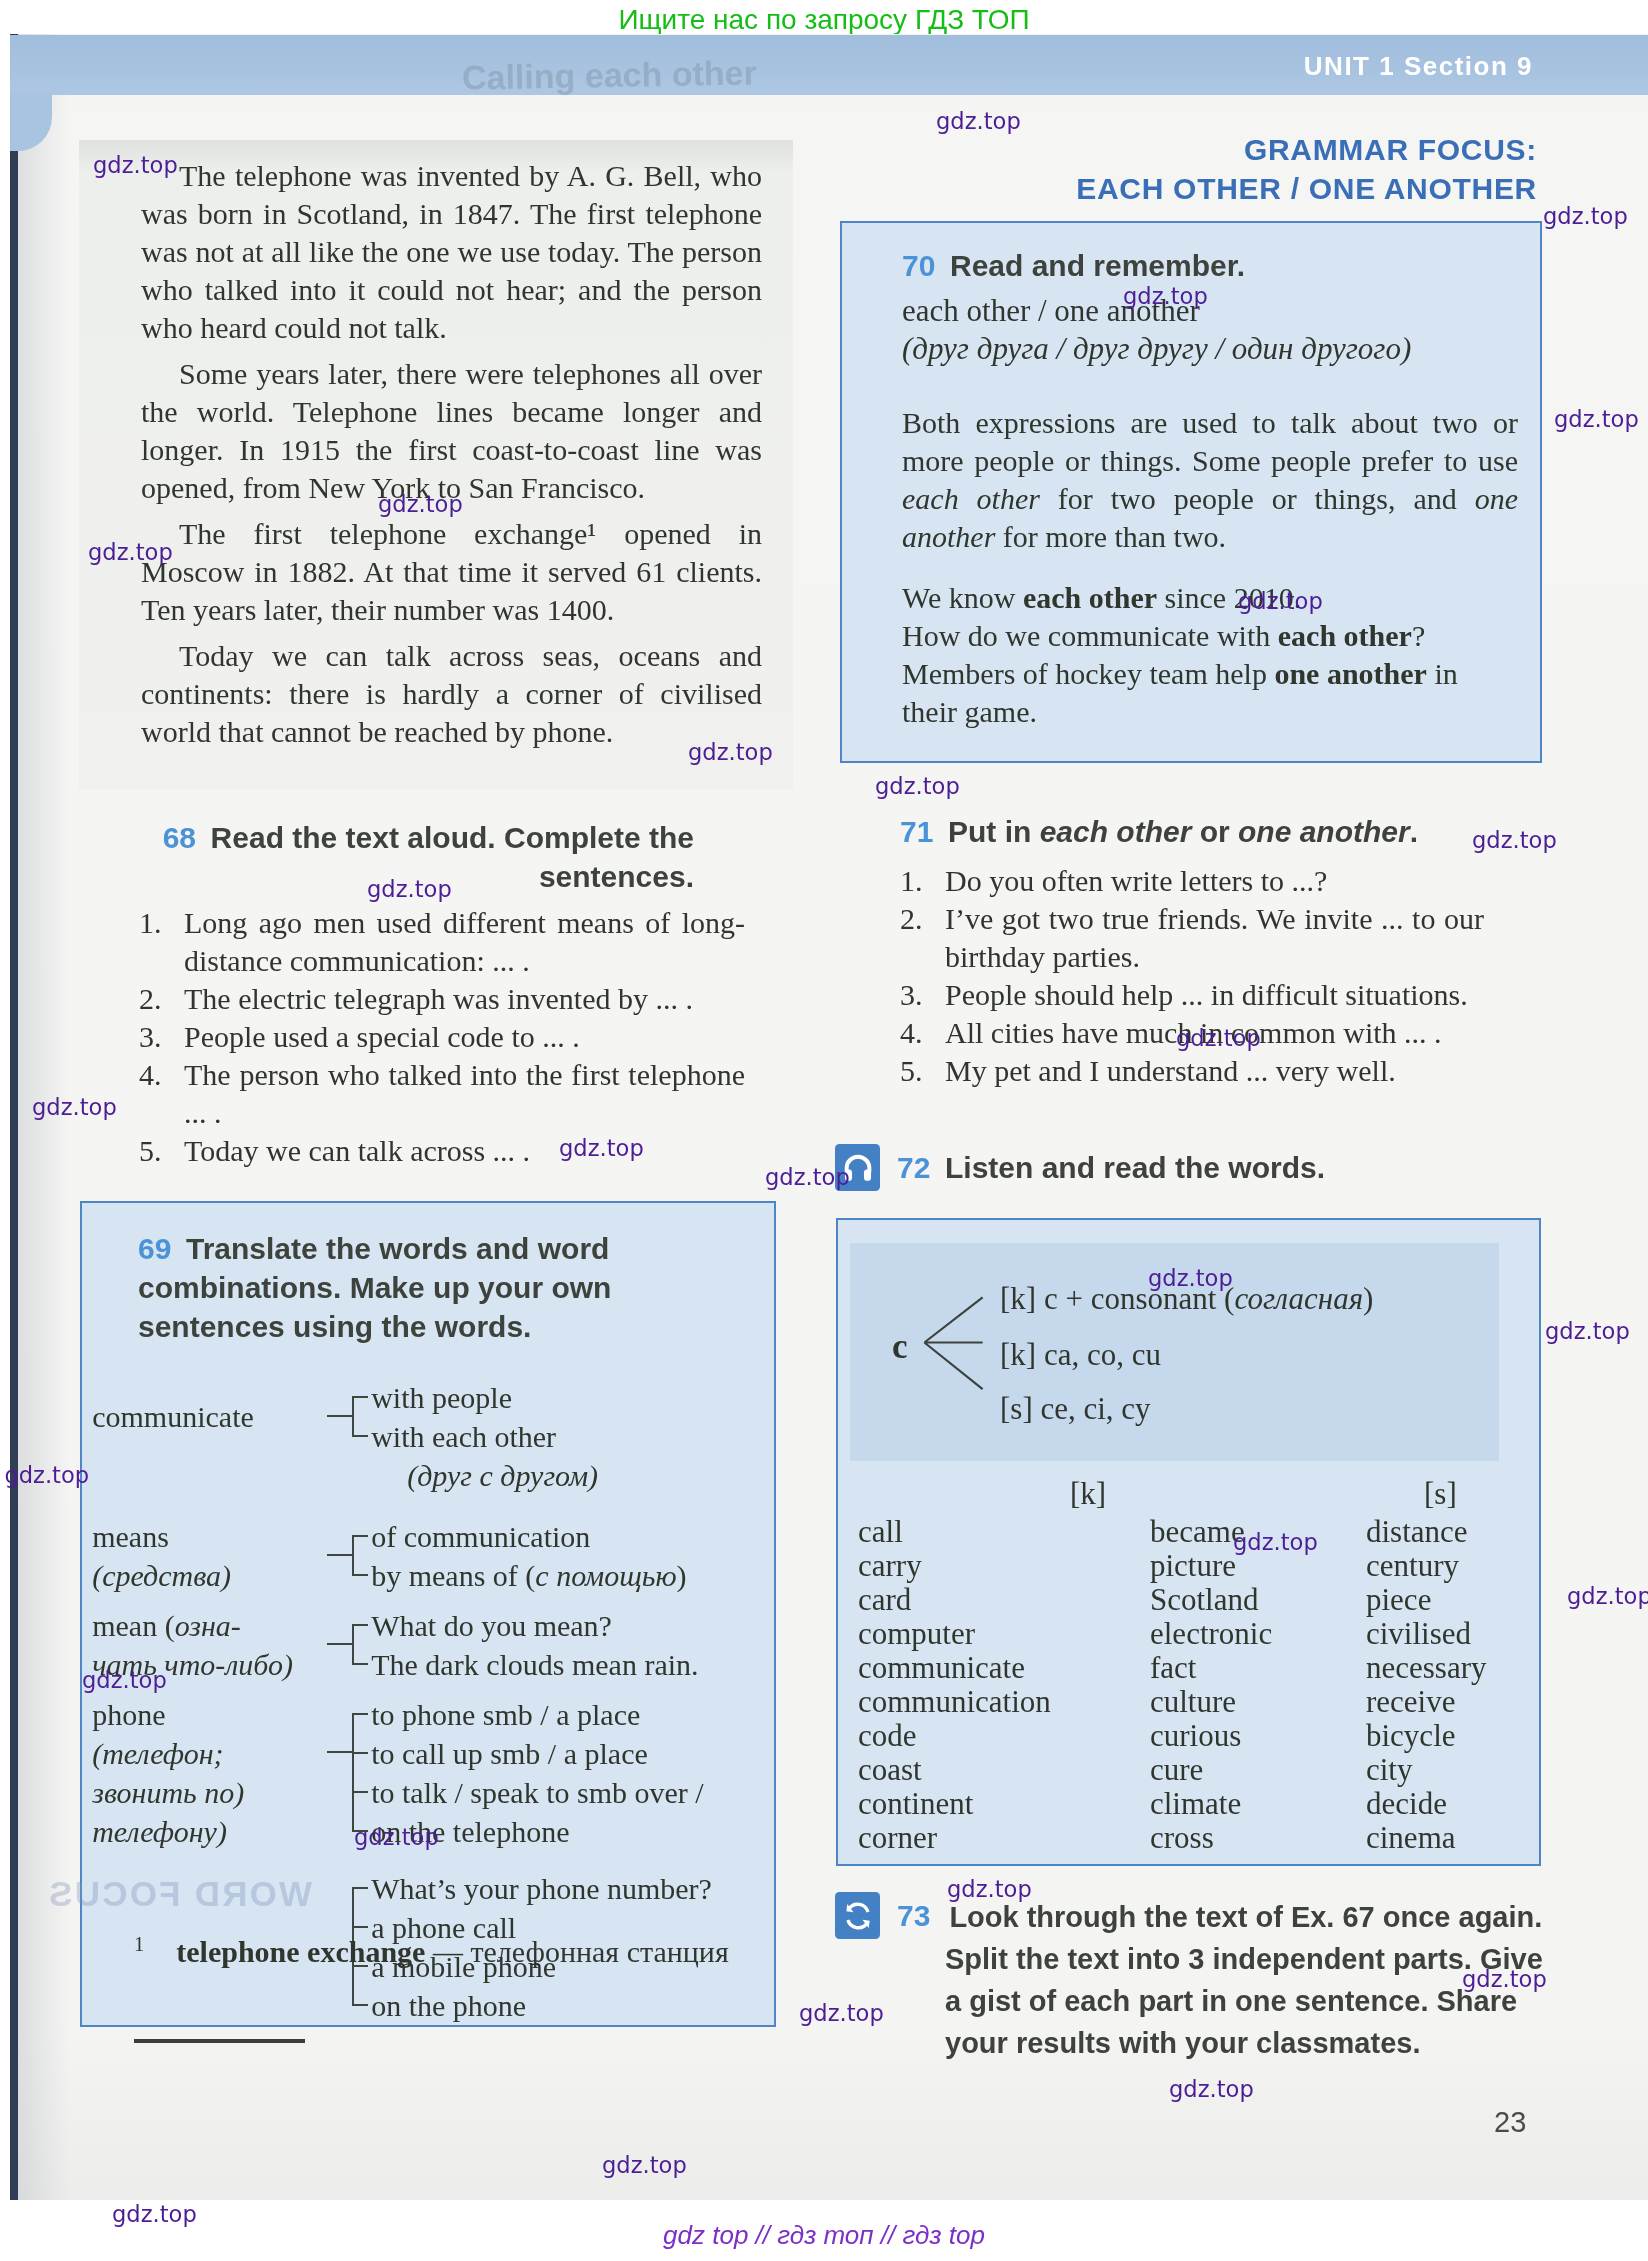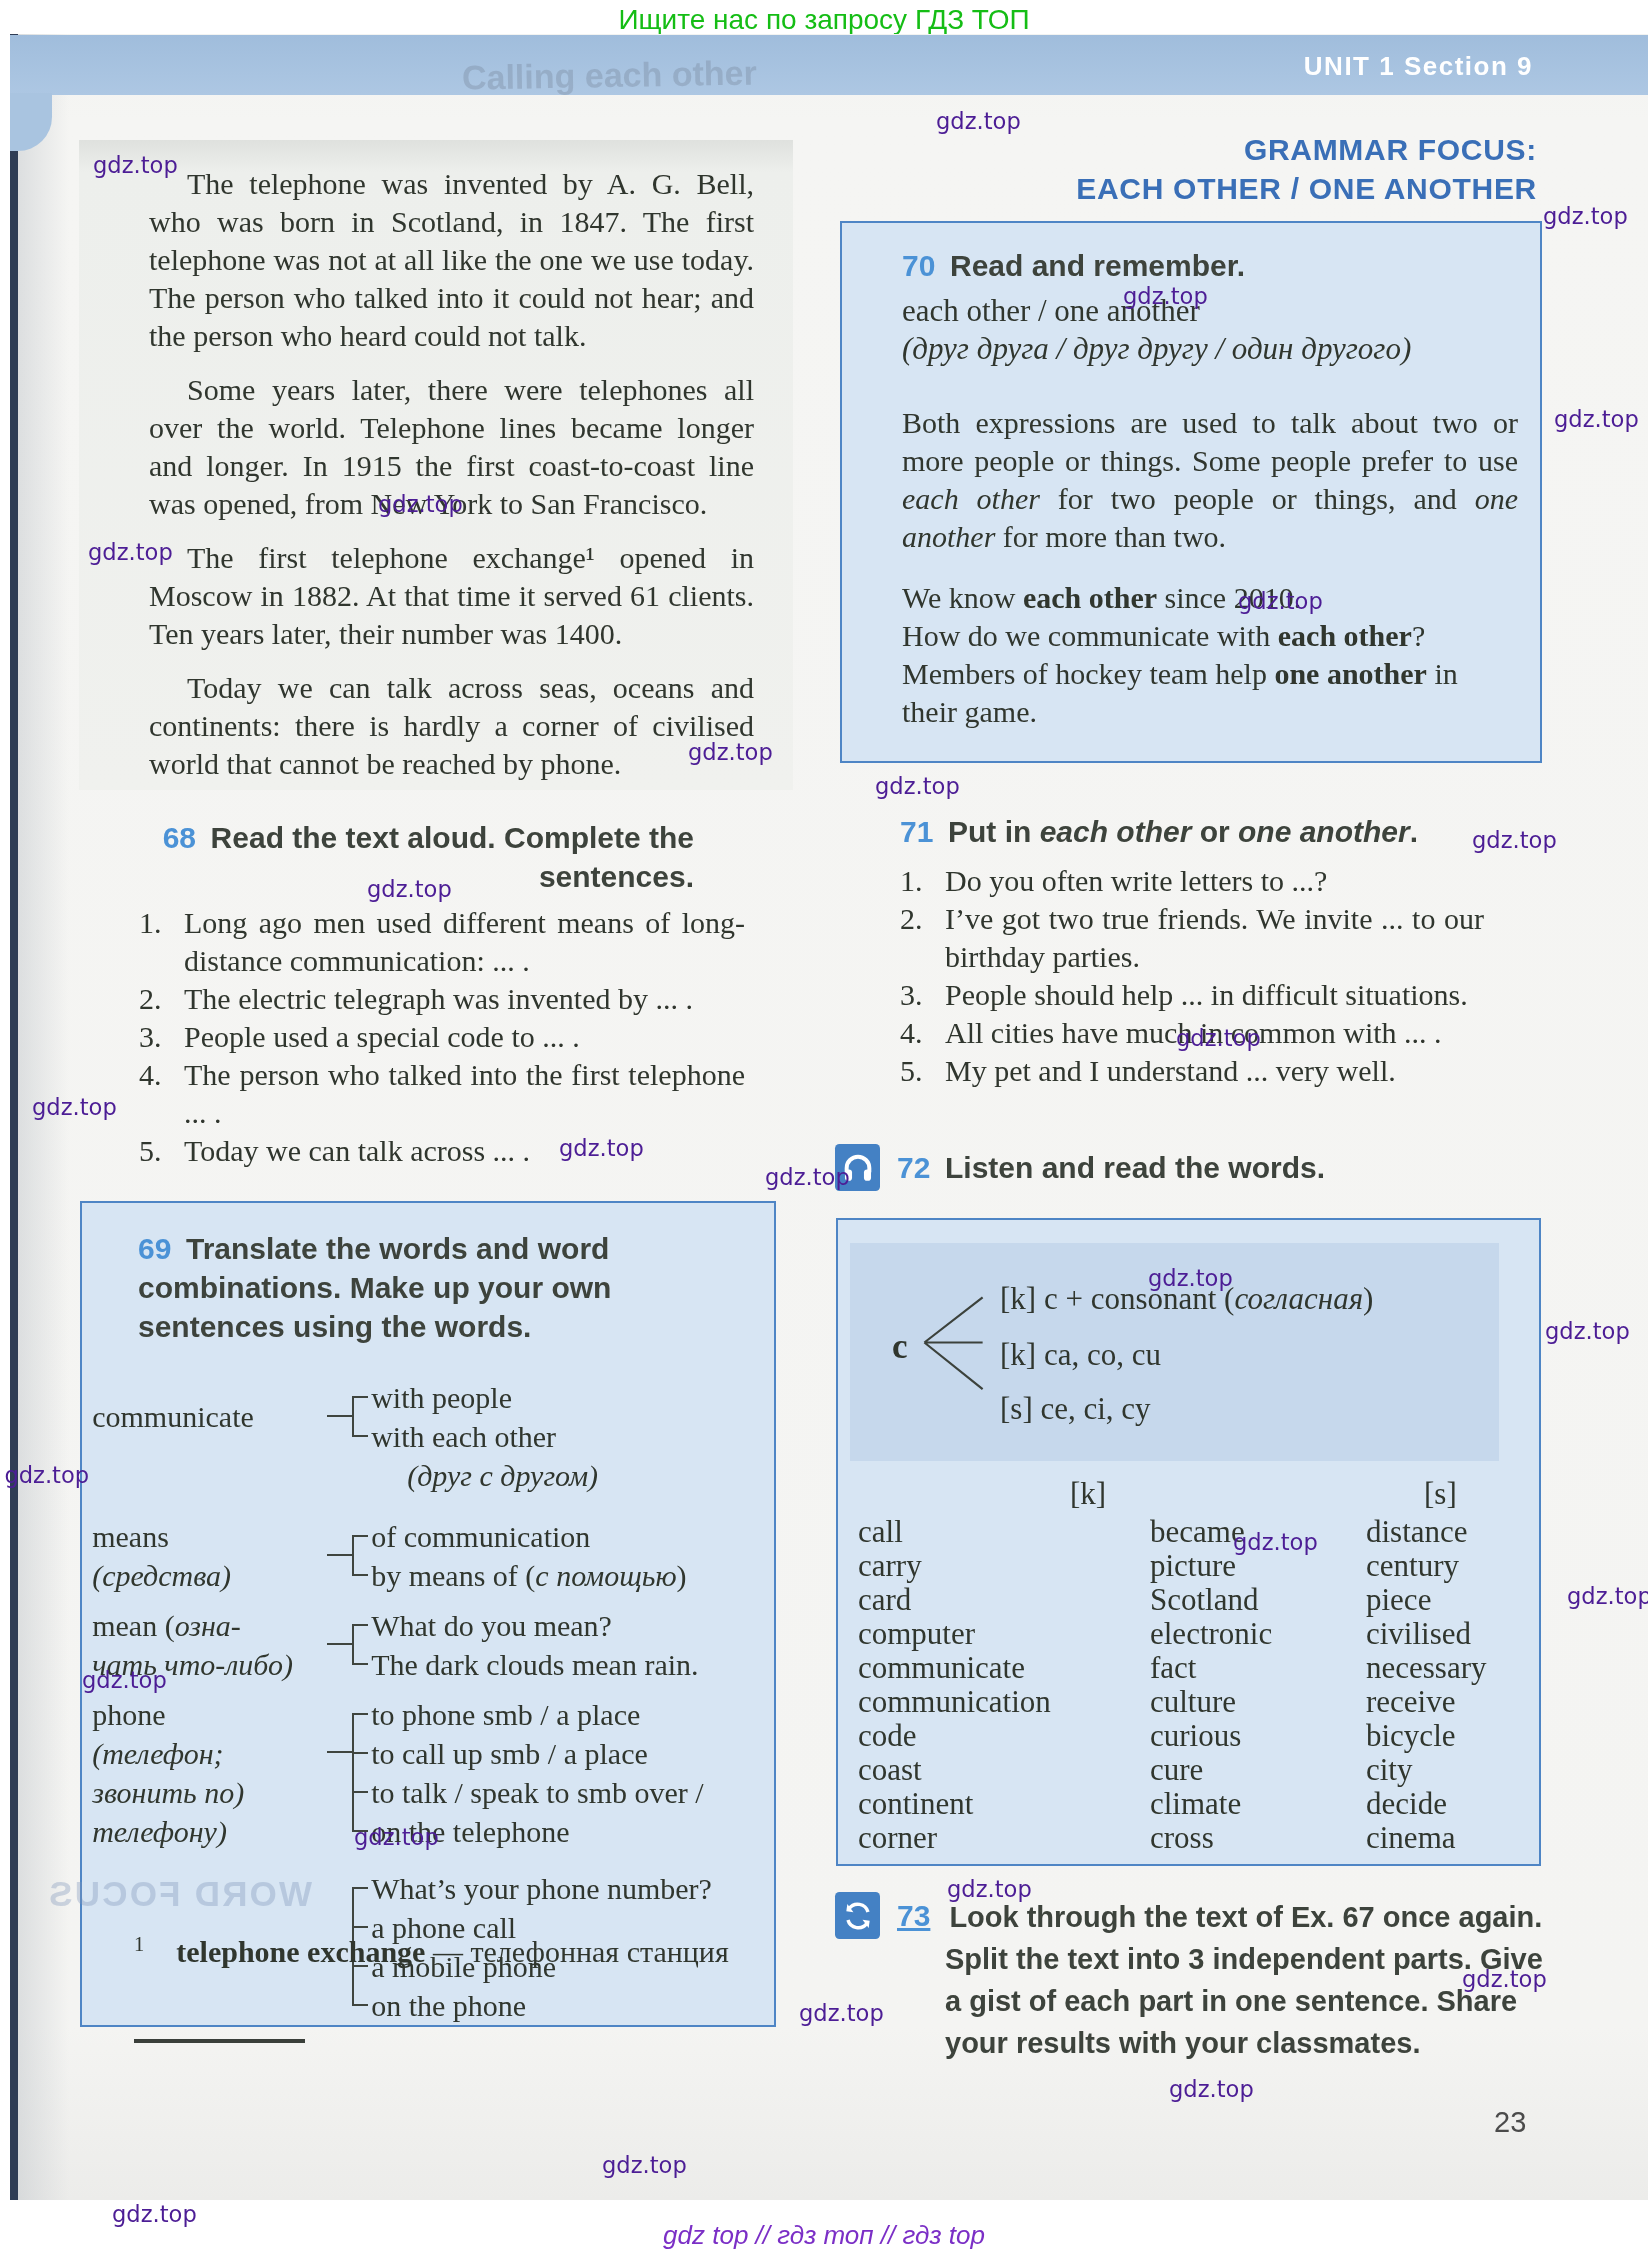--- a/index.html
+++ b/index.html
@@ -33,21 +33,21 @@
   .pink-blob{left:292px;top:599px;width:175px;height:161px;border-radius:50%;
         background:radial-gradient(circle,rgba(235,120,120,.14),rgba(235,120,120,0) 70%);}
 
   .grammar{top:130px;right:111px;text-align:right;font-family:"Liberation Sans",sans-serif;
         font-weight:bold;font-size:30px;line-height:39px;color:#3a6fb7;letter-spacing:0.7px;}
 
   
   .read-panel{left:79px;top:140px;width:714px;height:650px;
         background:linear-gradient(180deg,#dfe1de 0%,#edefec 5%,#f0f1ee 100%);}
   .read-text{left:133px;top:149px;width:637px;font-size:30px;line-height:38px;text-align:justify;}
-  .read-text p{margin:16px;text-indent:38px;}
+  .read-text p{margin:8px;text-indent:38px;}
 
   
   .exhead{font-family:"Liberation Sans",sans-serif;font-weight:bold;font-size:30px;
         line-height:39px;color:#3d433c;}
   .exnum{color:#4b92d6;margin-right:14.6px;}
 
   
   .items{font-size:30px;line-height:38px;}
   .li{display:flex;}
   .li-num{width:45px;flex:0 0 45px;}
@@ -331,21 +331,21 @@
 
   <div class="abs icon-sq" style="left:835px;top:1892px;">
     <svg width="32" height="32" viewBox="0 0 24 24">
       <path d="M19.5 9a8 8 0 0 0-14.2-2.5" fill="none" stroke="#ffffff" stroke-width="2.6"></path>
       <polygon points="3.6,3.2 3.6,8.6 9,8.6 3.6,3.2" fill="#ffffff" transform="rotate(8 5 6)"></polygon>
       <path d="M4.5 15a8 8 0 0 0 14.2 2.5" fill="none" stroke="#ffffff" stroke-width="2.6"></path>
       <polygon points="20.4,20.8 20.4,15.4 15,15.4 20.4,20.8" fill="#ffffff" transform="rotate(8 19 18)"></polygon>
     </svg>
   </div>
   <div class="abs exhead" style="left:897px;top:1896px;width:643px;">
-    <span class="exnum" style="float:left;margin-right:19px;text-decoration:underline;">73</span>
+    <span class="exnum" style="float:left;margin-right:19px;">73</span>
     <div class="ex73text" style="margin-left:48px;">Look through the text of Ex. 67 once again. Split the text into 3 independent parts. Give a gist of each part in one sentence. Share your results with your classmates.</div>
   </div>
 
   <div class="abs pagenum">23</div>
 
   <div id="watermarks">
       <span class="wm" style="left: 936px; top: 108px;">gdz.top</span>
       <span class="wm" style="left: 1543px; top: 203px;">gdz.top</span>
       <span class="wm" style="left: 1554px; top: 406px;">gdz.top</span>
       <span class="wm" style="left: 93px; top: 152px;">gdz.top</span>

